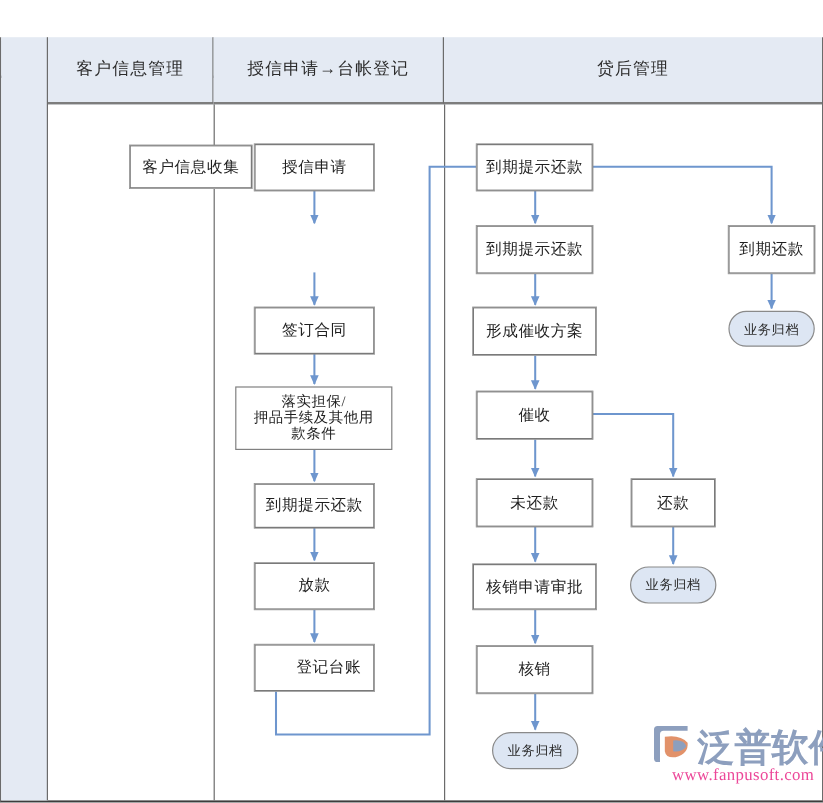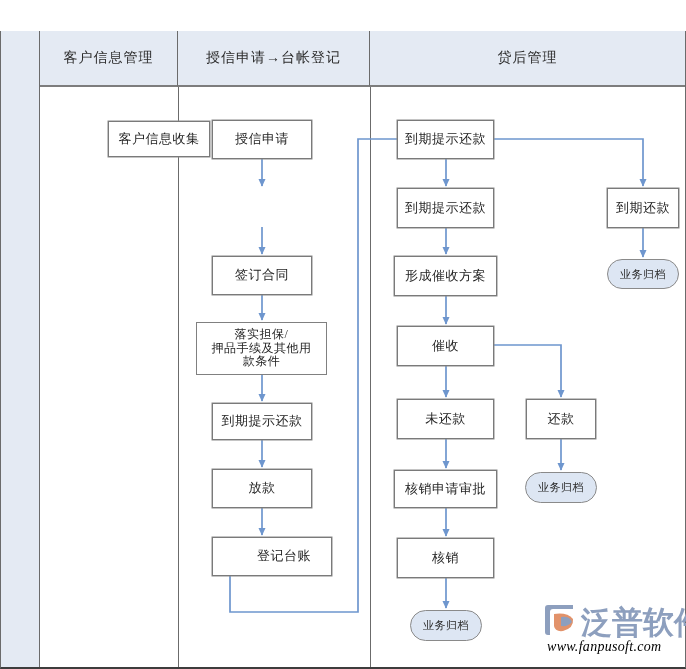--- a/index.html
+++ b/index.html
@@ -135,27 +135,26 @@
     left: 38px; top: 0px;
     font-size: 31px;
     font-weight: bold;
     color: #8d9fbe;
     letter-spacing: 0px;
     white-space: nowrap;
     font-family: "DejaVu Sans", sans-serif;
   }
   #logo-url {
     position: absolute;
-    left: 4px; top: 37px;
+    left: 17px; top: 37px;
     font-size: 14px;
-    color: #000000;
+    color: #ec4899;
     letter-spacing: 0.3px;
     white-space: nowrap;
     font-family: "Liberation Serif", serif;
-    font-style: italic;
   }
   #logo-mark {
     position: absolute;
     left: 0px; top: 2px;
     width: 34px; height: 32px;
   }
 </style>
 </head>
 <body>
 
@@ -243,21 +242,21 @@
     <span style="white-space:pre-line;">落实担保/
 押品手续及其他用
 款条件</span>
   </div>
   <div class="node thick" style="left:212px; top:403px; width:100px; height:37px;">
     <span>到期提示还款</span>
   </div>
   <div class="node thick" style="left:212px; top:469px; width:100px; height:39px;">
     <span>放款</span>
   </div>
-  <div class="node thick" style="left:212px; top:537px; width:120px; height:39px;padding-left:24px;">
+  <div class="node thick" style="left:212px; top:537px; width:100px; height:39px;padding-left:24px;">
     <span>登记台账</span>
   </div>
 
   <div class="node thick" style="left:397px; top:120px; width:97px; height:39px;">
     <span>到期提示还款</span>
   </div>
   <div class="node thick" style="left:397px; top:188px; width:97px; height:40px;">
     <span>到期提示还款</span>
   </div>
   <div class="node thick" style="left:394px; top:256px; width:103px; height:40px;">

